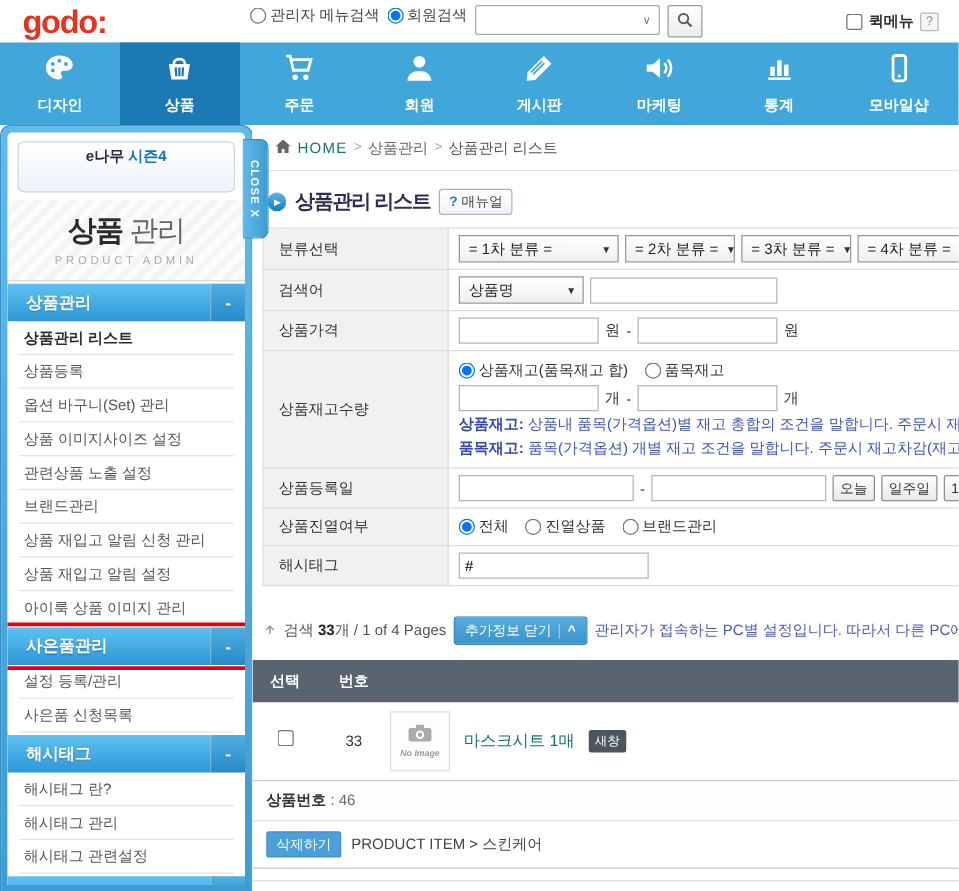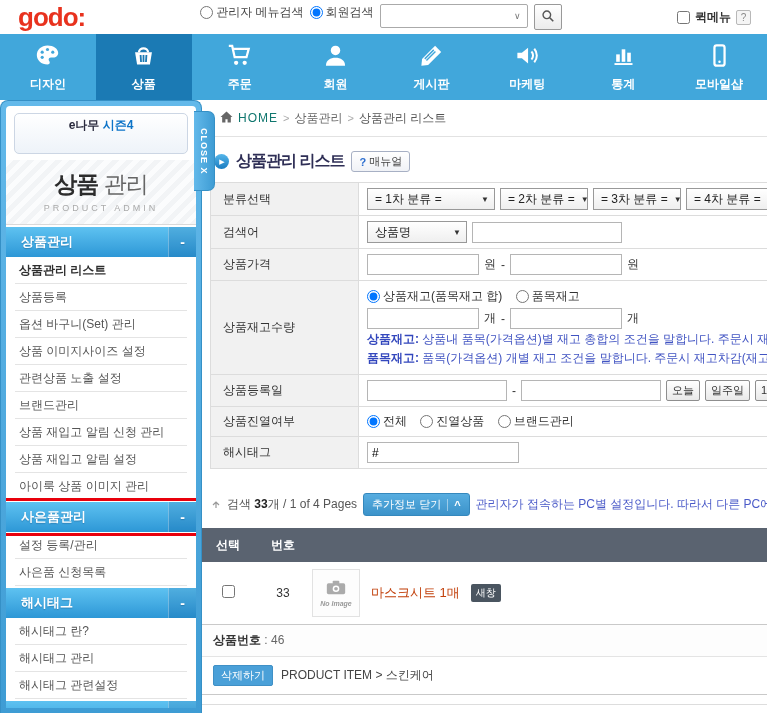--- a/index.html
+++ b/index.html
@@ -116,21 +116,21 @@
     display:grid; grid-template-columns:52px 58px 1fr; align-items:center; }
   .list-head span { text-align:center; }
   .list-row { display:grid; grid-template-columns:52px 58px 1fr; align-items:center; min-height:62px;
     background:#fff; border-bottom:1px solid #c9c9c9; }
   .list-row .num { text-align:center; font-size:12px; color:#333; }
   .list-row .chk { text-align:center; }
   .prod-cell { display:flex; align-items:center; gap:11px; padding:7px 0; }
   .no-image { width:48px; height:48px; border:1px solid #e2e2e2; background:#fdfdfd;
     display:flex; flex-direction:column; align-items:center; justify-content:center; gap:1px; }
   .no-image .ni-txt { font-size:7px; font-weight:bold; font-style:italic; color:#9a9a9a; }
-  .prod-name { font-size:13px; color:#c2410c; }
+  .prod-name { font-size:13px; color:#0f766e; }
   .badge-new { background:#4a5560; color:#fff; font-size:10px; padding:2px 5px; border-radius:2px; }
   .list-sub { padding:7px 11px; font-size:12px; color:#666; background:#fdfdfd; border-bottom:1px solid #e4e4e4; }
   .list-sub b { color:#333; }
   .list-cat { display:flex; align-items:center; gap:8px; padding:8px 11px; border-bottom:1px solid #c9c9c9; }
   .del-btn { background:#4aa0d8; color:#fff; font-size:11px; padding:2px 7px; border:1px solid #3f90c6;
     border-radius:2px; }
   .cat-path { font-size:12px; color:#444; }
   .bottom-divider { margin-top:9px; border-top:1px solid #ddd; }
   .list-ico { color:#999; font-size:10px; }
 </style>

